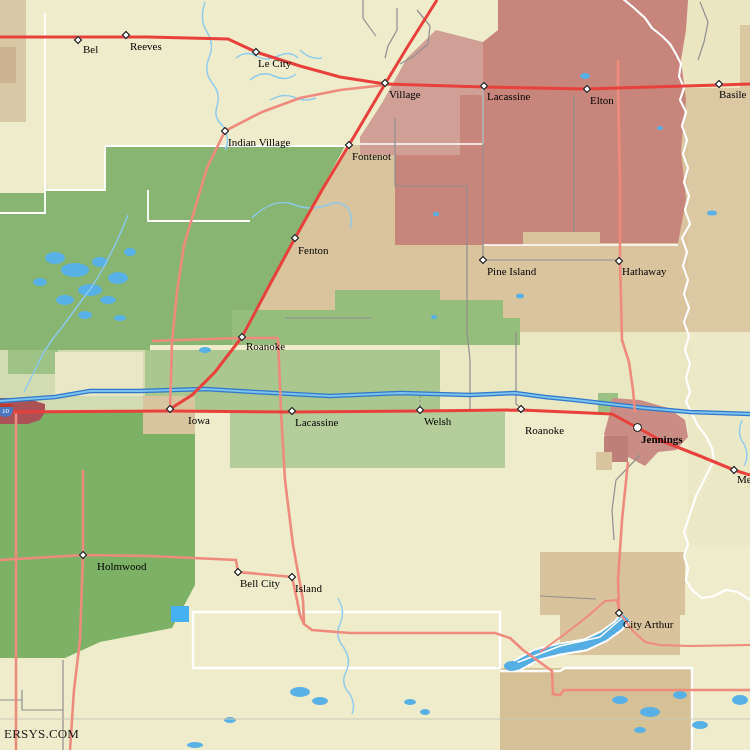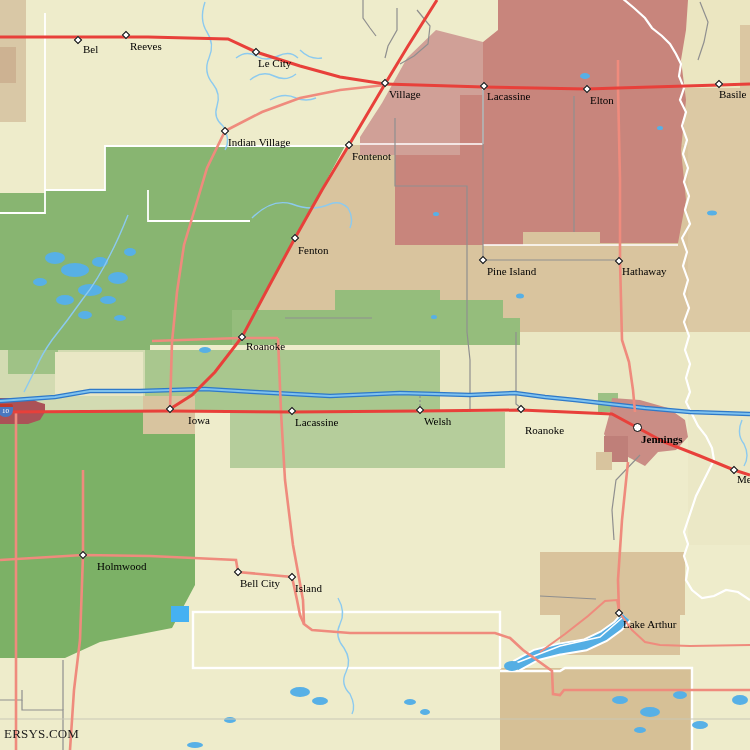--- a/index.html
+++ b/index.html
@@ -263,18 +263,18 @@
       <div class="town" style="left: 238px; top: 572px;">
         <span class="marker-dot"></span>
         <span class="town-lbl" style="left: 2px; top: 6px;">Bell City</span>
       </div>
       <div class="town" style="left: 292px; top: 577px;">
         <span class="marker-dot"></span>
         <span class="town-lbl" style="left: 3px; top: 6px;">Island</span>
       </div>
       <div class="town" style="left: 619px; top: 613px;">
         <span class="marker-dot"></span>
-        <span class="town-lbl" style="left: 4px; top: 6px;">Lake Arthur</span>
+        <span class="town-lbl" style="left: 4px; top: 6px;">City Arthur</span>
       </div>
     </div>
 
 <div id="watermark">ERSYS.COM</div>
 </div>
 
 </body></html>

